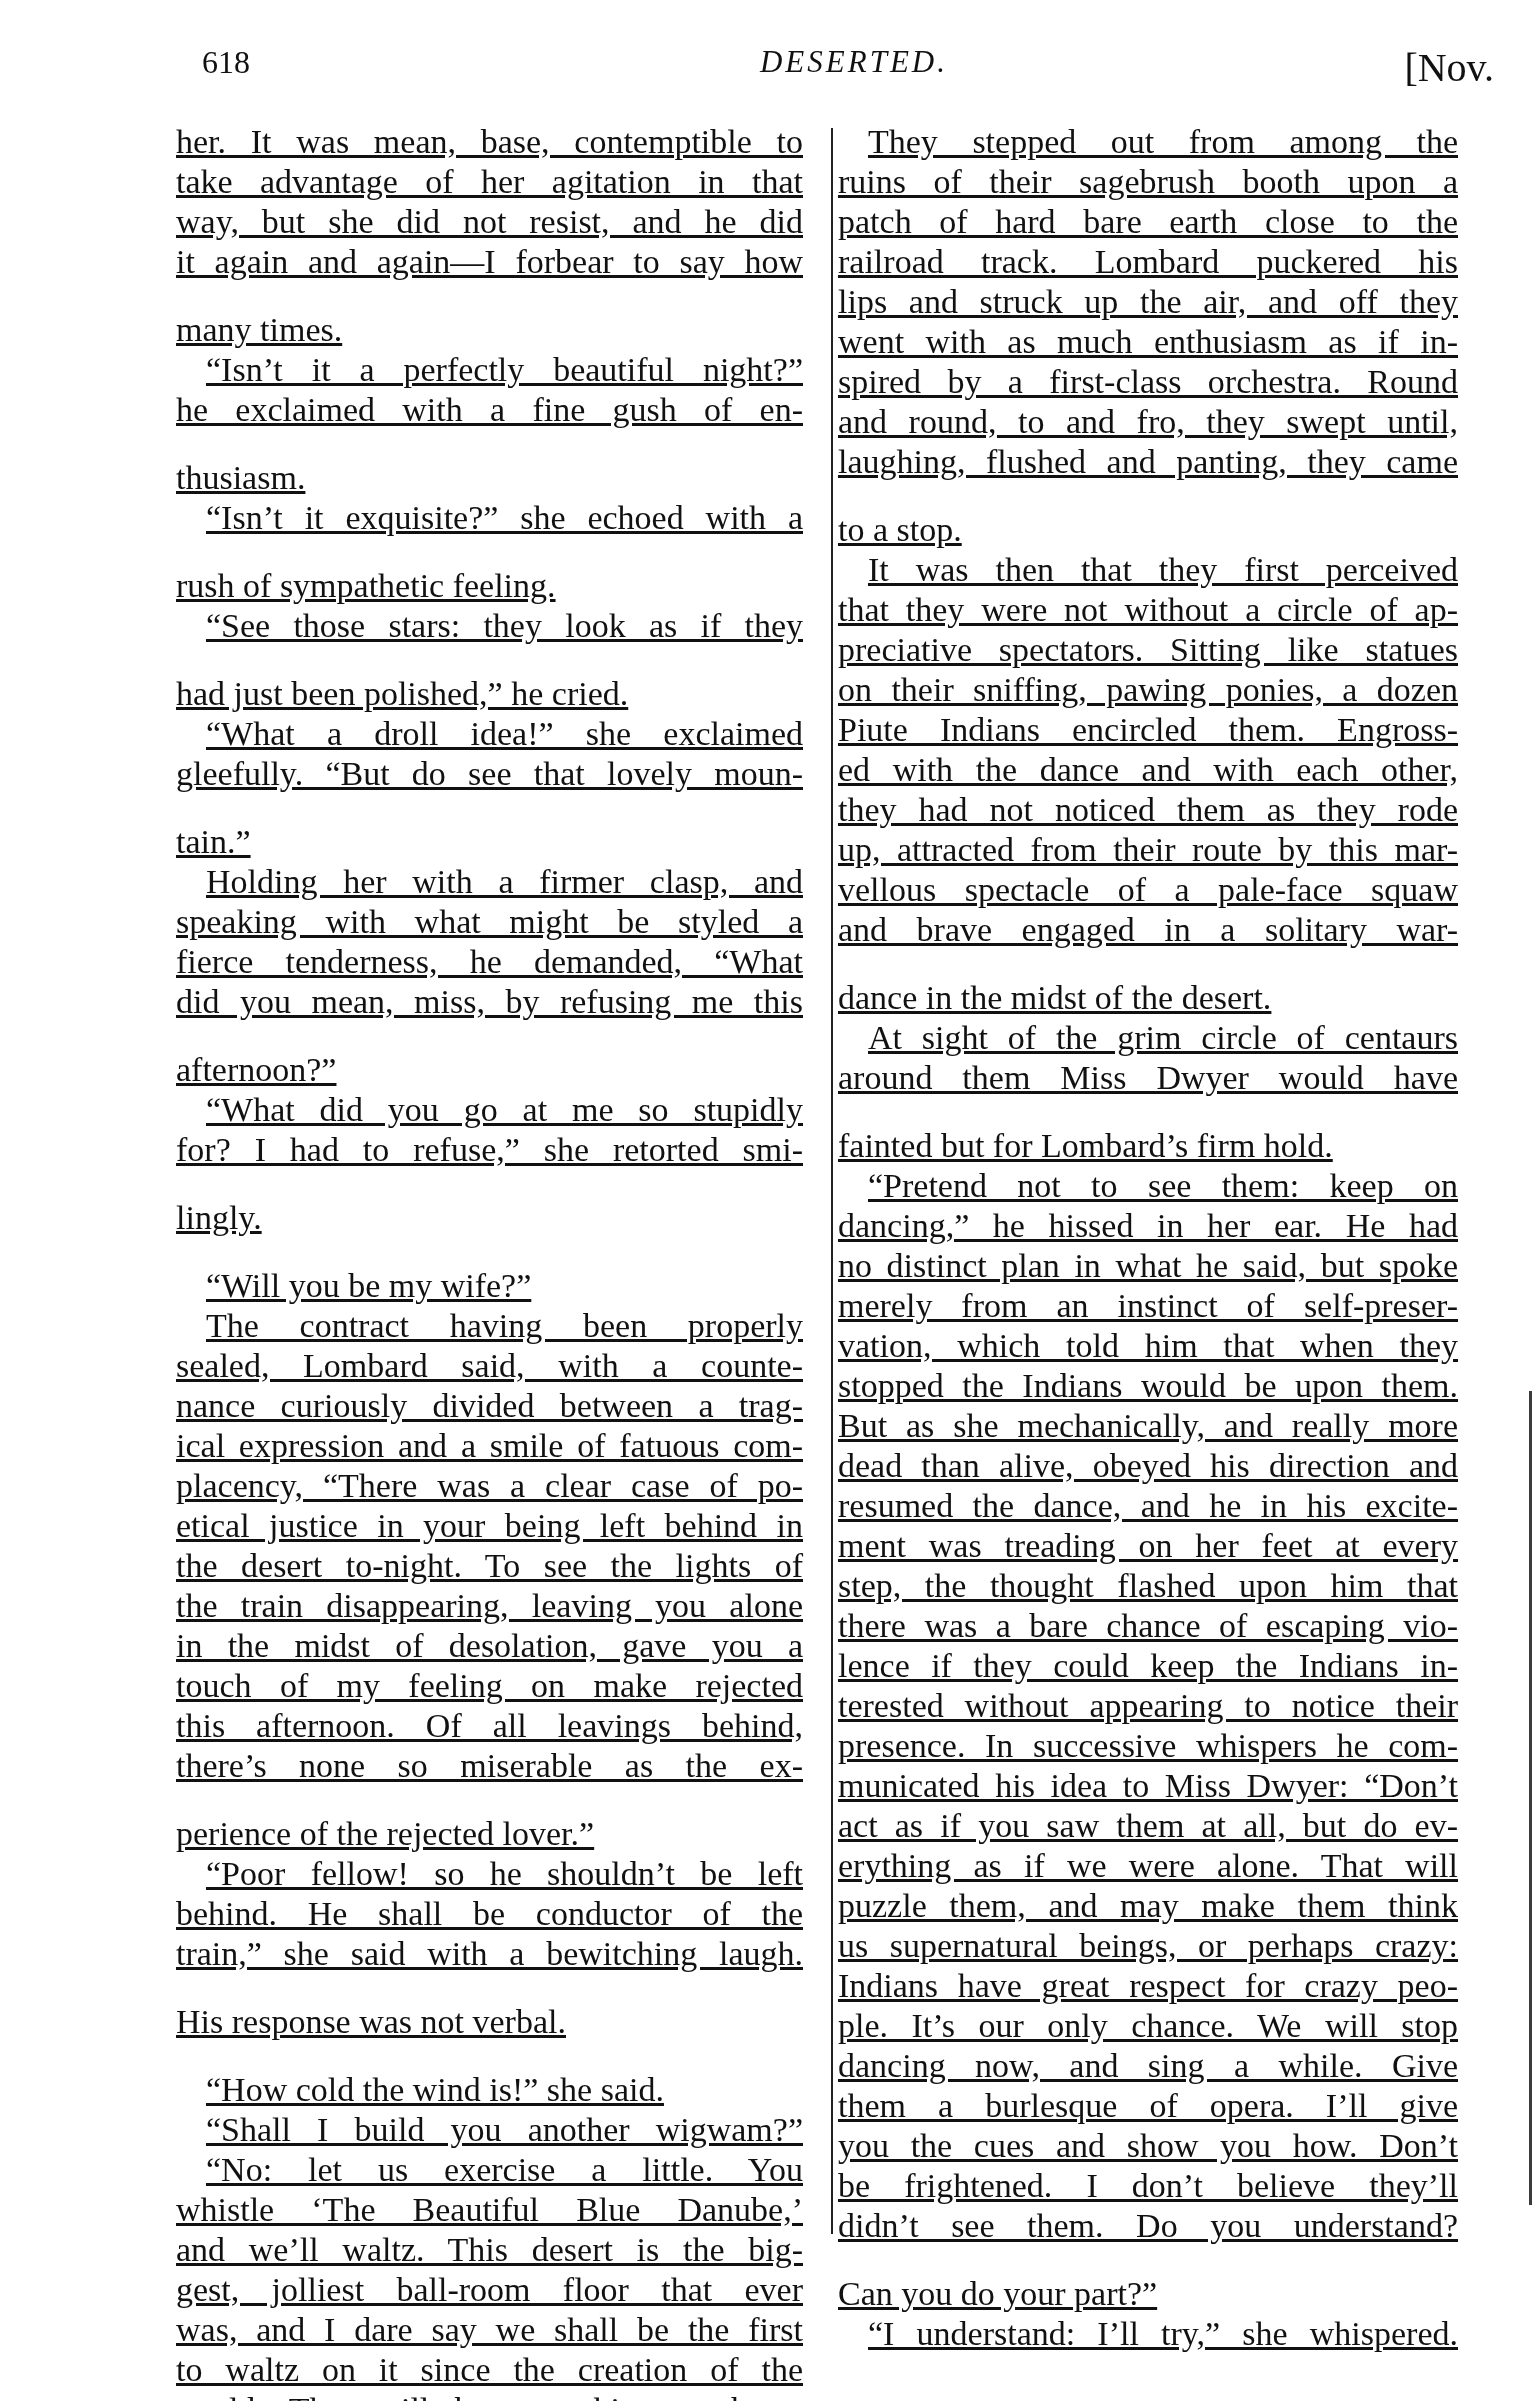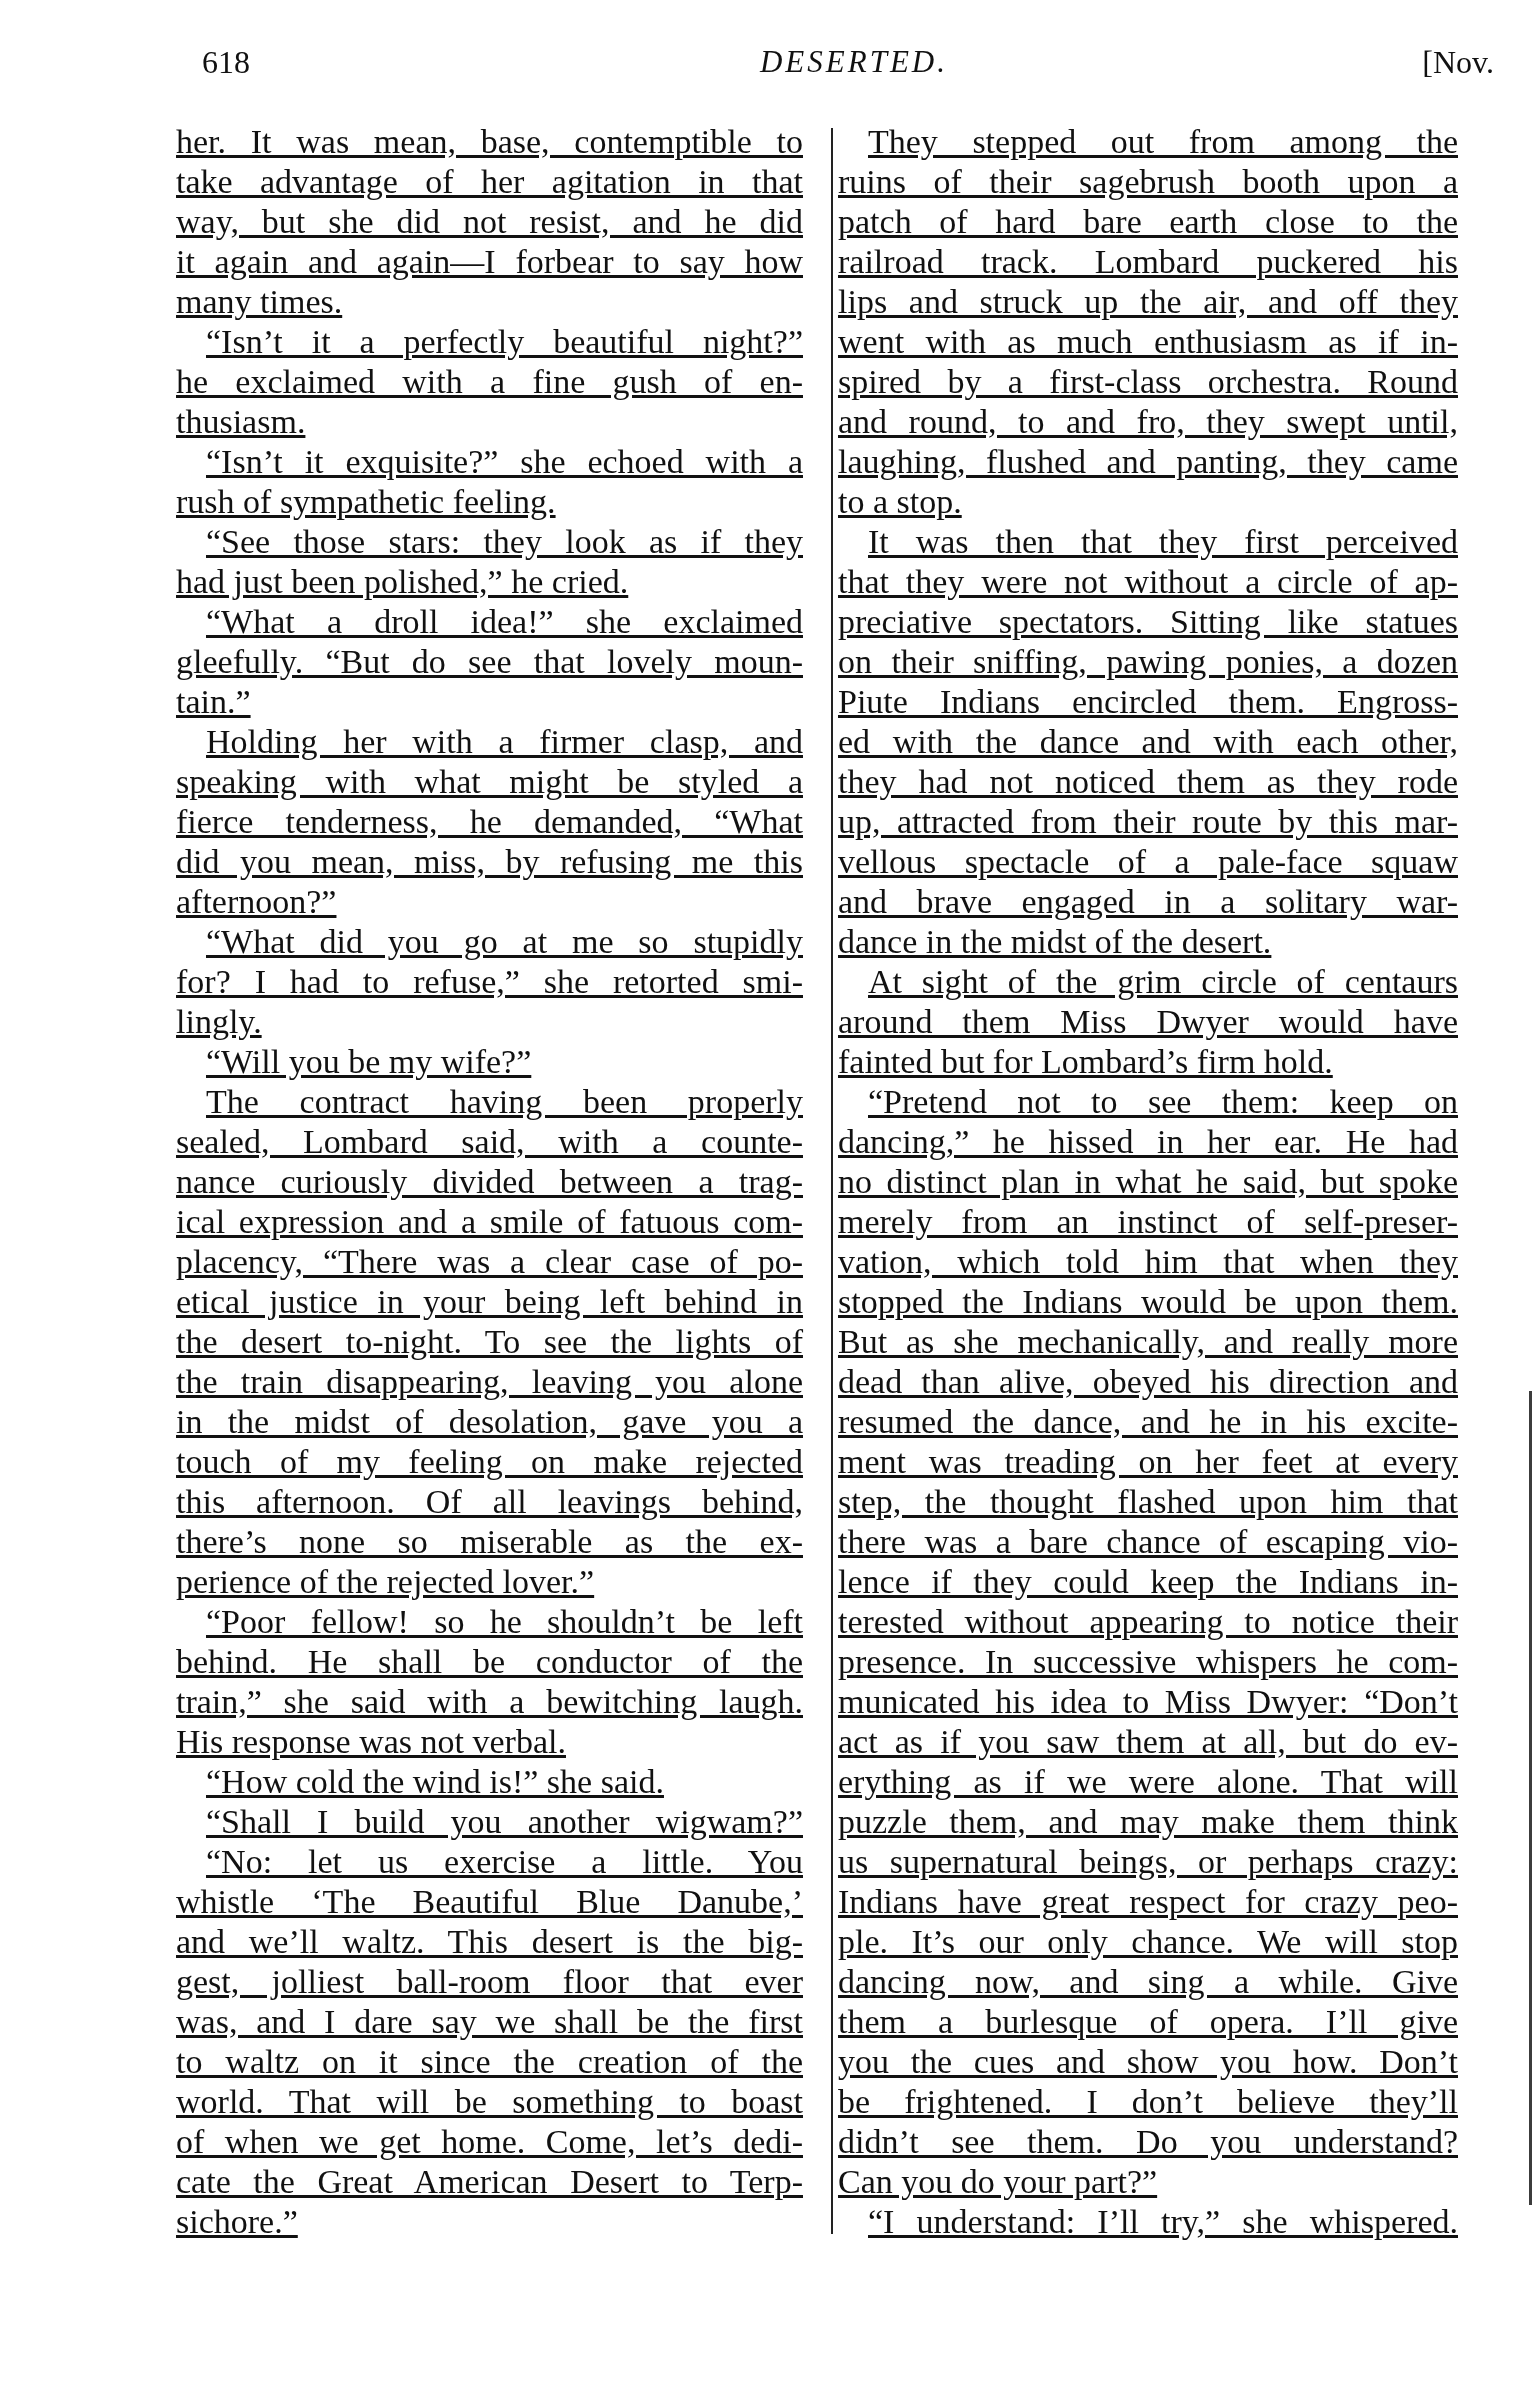--- a/index.html
+++ b/index.html
@@ -2,26 +2,26 @@
 <html style="font-size:8px"><head>
 <meta charset="utf-8">
 <style>
   html, body { margin: 0; padding: 0; background: #ffffff; }
   body { width: 1536px; height: 2401px; position: relative; overflow: hidden;
          font-family: "Liberation Serif", "DejaVu Serif", serif; color: #111111; }
   .header { position: absolute; top: 44px; left: 168px; width: 1292px; height: 44px; margin-left: 34px; }
   .header .pnum { position: absolute; left: 0; top: 0; font-size: 32px; }
   .header .title { position: absolute; left: 12px; right: 0; top: 0; text-align: center;
                    font-size: 31px; font-style: italic; letter-spacing: 3px; }
-  .header .month { position: absolute; right: 0; top: 0; font-size: 32px; }
+  .header .month { position: absolute; right: 0; top: 0; font-size: 40px; }
   .col { position: absolute; top: 122px; width: 627px; font-size: 34px; line-height: 40px; text-decoration: underline; }
   .col.left { left: 176px; }
   .col.right { left: 838px; width: 620px; }
   .line { display: block; text-align: justify; text-align-last: justify; white-space: nowrap; height: 40px; }
-  .line.last { text-align-last: left; }
+  .line.last { text-align-last: left; margin-top: 28px; }
   .line.indent { padding-left: 30px; }
   .divider { position: absolute; left: 831px; top: 128px; width: 1.5px; height: 2106px; background: #222; }
   .margin-mark { position: absolute; left: 1529px; top: 1391px; width: 3px; height: 814px; background: #1a1a1a; opacity: 0.85; }
 </style>
 </head>
 <body>
 
 <div class="header">
   <span class="pnum">618</span>
   <span class="title">DESERTED.</span>

